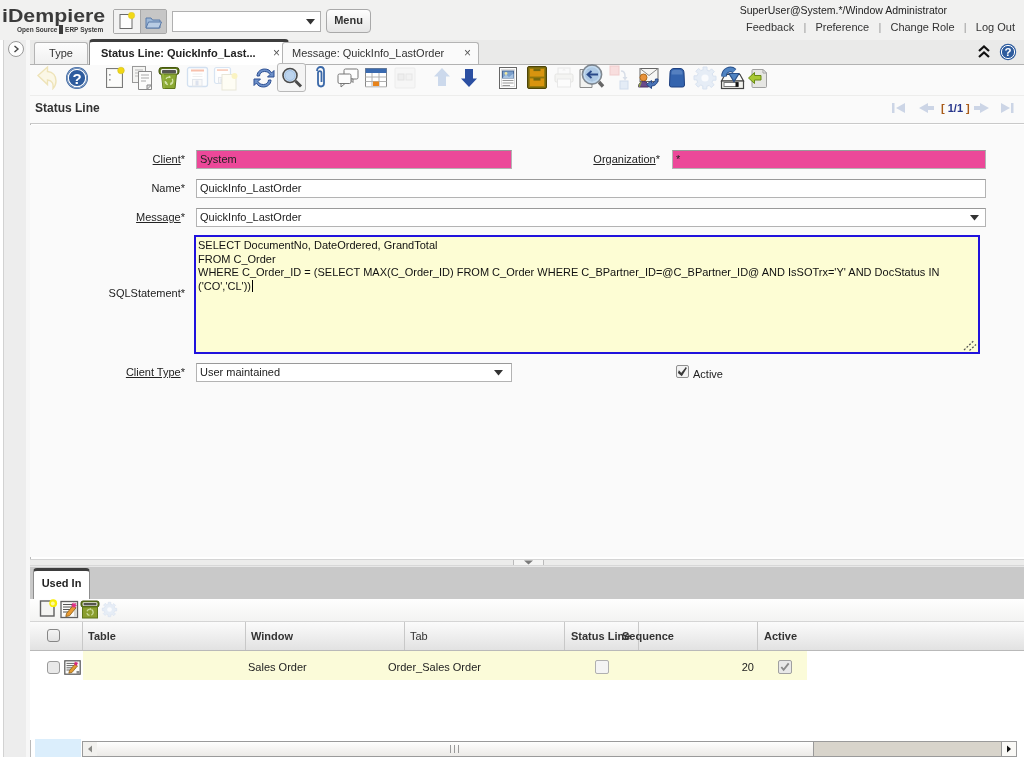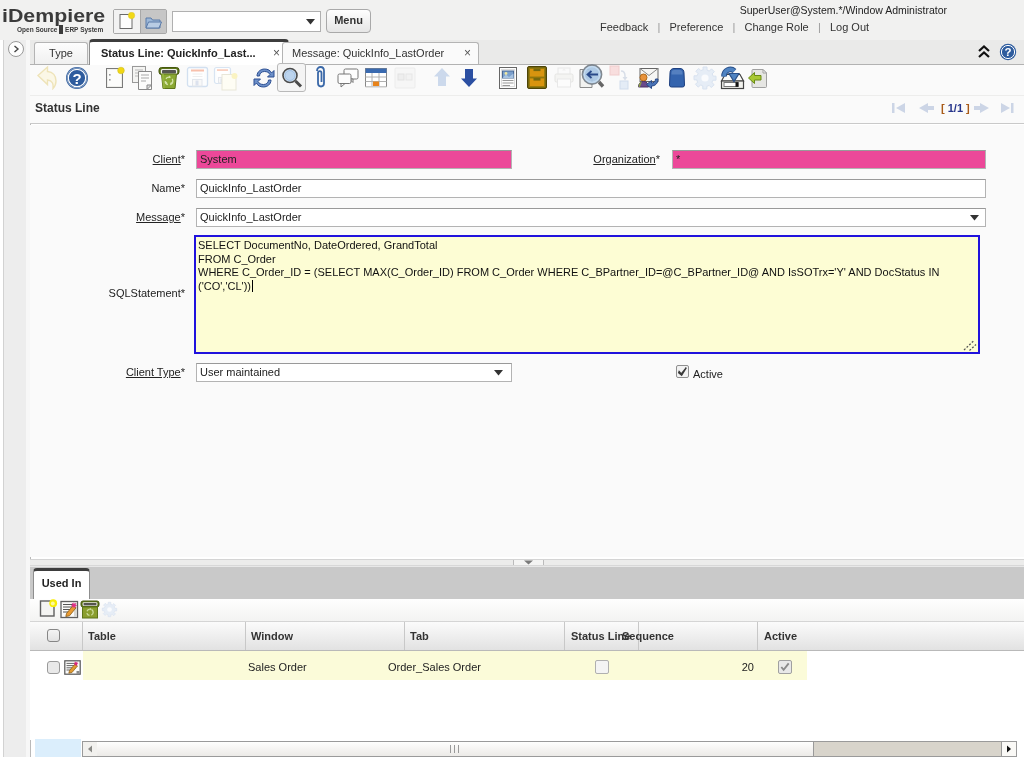--- a/index.html
+++ b/index.html
@@ -37,21 +37,21 @@
 
 <div class="abs" style="left:172px;top:11px;width:147px;height:19px;background:#fff;border:1px solid #b0b0b0">
   <svg class="abs" style="right:5px;top:7px" width="9" height="6" viewBox="0 0 9 6">
       <path d="M0 0 L9 0 L4.5 5.5 Z" fill="#333"></path>
     </svg>
 </div>
 
 <div class="abs" style="left:326px;top:9px;width:43px;height:22px;background:linear-gradient(#fefefe,#e6e6e6);border:1px solid #a9a9a9;border-radius:4px;text-align:center;line-height:20px;font-size:11px;font-weight:bold;color:#333">Menu</div>
 
 <div class="abs" style="left:600px;top:4px;width:347px;text-align:right;font-size:10.5px;color:#222;white-space:nowrap">SuperUser@System.*/Window Administrator</div>
-<div class="abs" style="left:600px;top:21px;width:415px;text-align:left;font-size:11px;color:#333;white-space:nowrap">Feedback&nbsp;&nbsp;&nbsp;<span style="color:#999">|</span>&nbsp;&nbsp;&nbsp;Preference&nbsp;&nbsp;&nbsp;<span style="color:#999">|</span>&nbsp;&nbsp;&nbsp;Change Role&nbsp;&nbsp;&nbsp;<span style="color:#999">|</span>&nbsp;&nbsp;&nbsp;Log Out</div>
+<div class="abs" style="left:600px;top:21px;width:415px;text-align:right;font-size:11px;color:#333;white-space:nowrap">Feedback&nbsp;&nbsp;&nbsp;<span style="color:#999">|</span>&nbsp;&nbsp;&nbsp;Preference&nbsp;&nbsp;&nbsp;<span style="color:#999">|</span>&nbsp;&nbsp;&nbsp;Change Role&nbsp;&nbsp;&nbsp;<span style="color:#999">|</span>&nbsp;&nbsp;&nbsp;Log Out</div>
 
 <div class="abs" style="left:3px;top:40px;width:23px;height:717px;background:#ededed;border-left:1px solid #d2d2d2;border-right:1px solid #d8d8d8"></div>
 <div class="abs" style="left:26px;top:40px;width:4px;height:717px;background:#f7f7f7;border-right:1px solid #b9b9b9"></div>
 
 <div class="abs" style="left:8px;top:41px;width:14px;height:14px;background:#fdfdfd;border:1px solid #999;border-radius:50%">
   <svg width="14" height="14" viewBox="0 0 14 14">
       <path d="M5.5 4 L9 7 L5.5 10" fill="none" stroke="#444" stroke-width="1.4"></path>
     </svg>
 </div>
 
@@ -376,21 +376,21 @@
 <div class="abs" style="left:30px;top:621px;width:994px;height:30px;background:linear-gradient(#fbfbfb,#e2e2e2);border-top:1px solid #d5d5d5;border-bottom:1px solid #b9b9b9;box-sizing:border-box"></div>
 <div class="abs" style="left:82px;top:622px;width:1px;height:28px;background:#c8c8c8"></div>
 <div class="abs" style="left:245px;top:622px;width:1px;height:28px;background:#c8c8c8"></div>
 <div class="abs" style="left:404px;top:622px;width:1px;height:28px;background:#c8c8c8"></div>
 <div class="abs" style="left:564px;top:622px;width:1px;height:28px;background:#c8c8c8"></div>
 <div class="abs" style="left:638px;top:622px;width:1px;height:28px;background:#c8c8c8"></div>
 <div class="abs" style="left:757px;top:622px;width:1px;height:28px;background:#c8c8c8"></div>
 <div class="abs" style="left:47px;top:629px;width:11px;height:11px;background:linear-gradient(#f4f4f4,#e2e2e2);border:1px solid #868686;border-radius:3px"></div>
 <div class="abs" style="left:88px;top:630px;font-weight:bold;color:#333">Table</div>
 <div class="abs" style="left:251px;top:630px;font-weight:bold;color:#333">Window</div>
-<div class="abs" style="left:410px;top:630px;font-weight:bold;color:#333">Tab</div>
+<div class="abs" style="left:410px;top:630px;font-weight:normal;color:#333">Tab</div>
 <div class="abs" style="left:571px;top:630px;font-weight:bold;color:#333">Status Line</div>
 <div class="abs" style="left:622px;top:630px;font-weight:bold;color:#333">Sequence</div>
 <div class="abs" style="left:764px;top:630px;font-weight:bold;color:#333">Active</div>
 
 <div class="abs" style="left:83px;top:651px;width:724px;height:29px;background:#fbfbd9"></div>
 <div class="abs" style="left:47px;top:661px;width:11px;height:11px;background:#e9e9e9;border:1px solid #9a9a9a;border-radius:3px"></div>
 <svg class="abs" style="left:64px;top:660px" width="17" height="15" viewBox="0 0 17 15">
   <rect x="0.8" y="0.8" width="15.4" height="13.4" fill="#fbfbfa" stroke="#555" stroke-width="1.2"></rect>
   <g stroke="#666">
       <line x1="2.5" y1="3.4" x2="12" y2="3.4"></line>

